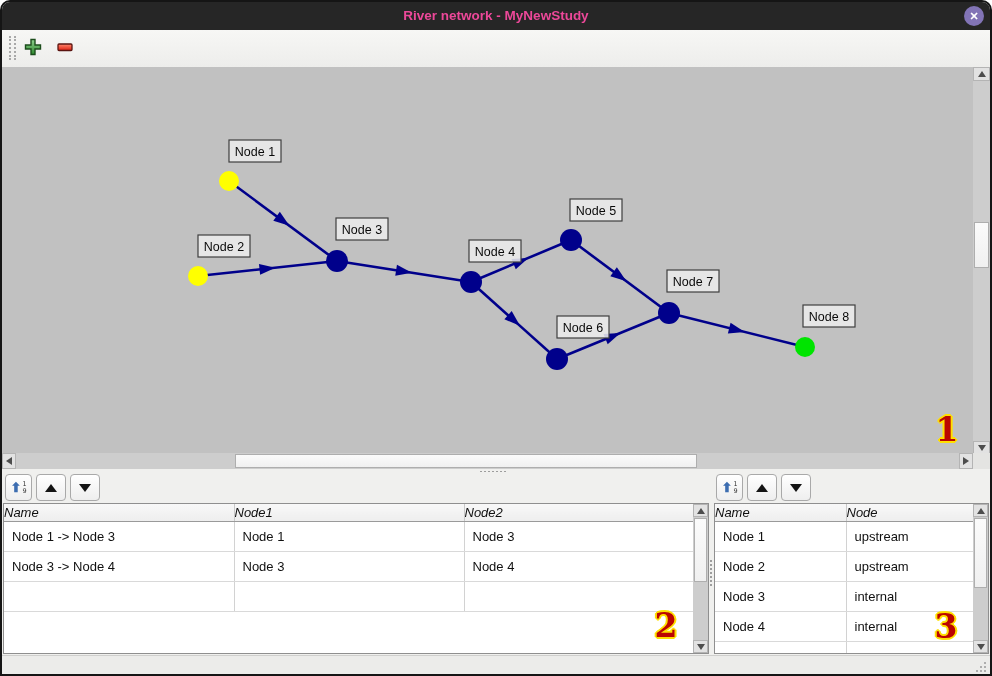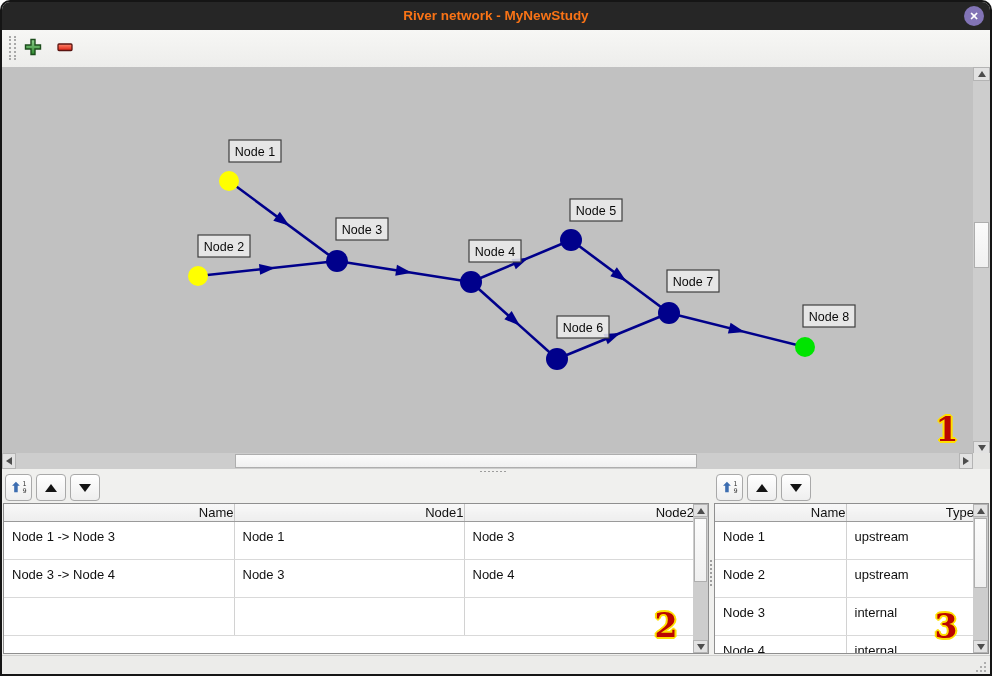--- a/index.html
+++ b/index.html
@@ -1,20 +1,20 @@
 <!DOCTYPE html>
 <html><head>
 <meta charset="utf-8">
 <style>
   html,body{margin:0;padding:0;background:#ffffff;font-family:"Liberation Sans",sans-serif;}
   .window{position:relative;box-sizing:border-box;width:992px;height:676px;
     border:2px solid #151515;border-radius:10px 10px 0 0;overflow:hidden;background:#f0f0ee;}
   
   .titlebar{position:absolute;left:0;top:0;width:988px;height:28px;background:#262626;}
-  .titlebar .title{display:block;text-align:center;line-height:28px;color:#f97316;
+  .titlebar .title{display:block;text-align:center;line-height:28px;color:#ec4899;
     font-size:13.5px;font-weight:bold;}
   .close-btn{position:absolute;top:4px;right:6px;width:20px;height:20px;border-radius:50%;
     background:#8274b6;color:#ffffff;font-size:11px;font-weight:bold;text-align:center;
     line-height:20px;cursor:pointer;}
   
   .toolbar{position:absolute;left:0;top:28px;width:988px;height:37px;
     background:linear-gradient(#f7f7f5,#ededeb);border-bottom:1px solid #c3c3c1;}
   .tb-handle{position:absolute;left:7px;top:6px;width:3px;height:24px;
     border-left:2px dotted #a9a9a9;border-right:2px dotted #a9a9a9;}
   .tb-btn{position:absolute;top:7px;width:22px;height:22px;border:none;background:transparent;
@@ -59,25 +59,25 @@
   .sort-ic .digits{display:flex;flex-direction:column;font-size:6.5px;line-height:6.5px;
     color:#333;margin-left:1px;font-family:"DejaVu Sans",sans-serif;}
   .mv-tri{width:0;height:0;}
   .mv-tri.up{border-left:6px solid transparent;border-right:6px solid transparent;border-bottom:8px solid #141414;}
   .mv-tri.down{border-left:6px solid transparent;border-right:6px solid transparent;border-top:8px solid #141414;}
   .table-wrap{position:absolute;left:1px;top:31px;bottom:1px;overflow:hidden;
     border:1px solid #8f8f8f;background:#ffffff;box-sizing:border-box;}
   .panel.left .table-wrap{width:706px;}
   .panel.right .table-wrap{width:275px;}
   table.grid{border-collapse:collapse;table-layout:fixed;font-size:13px;color:#101010;}
-  table.grid th{height:17px;font-weight:normal;text-align:right;
+  table.grid th{height:17px;font-weight:normal;text-align:left;
     background:linear-gradient(#f8f8f8,#eeeeee);border-right:1px solid #c9c9c9;
-    border-bottom:1px solid #9a9a9a;padding:0;overflow:hidden;}
+    border-bottom:1px solid #9a9a9a;padding:0;overflow:hidden;font-style:italic;}
   table.grid td{height:29px;border-right:1px solid #d2d2d2;border-bottom:1px solid #d9d9d9;
-    padding:0 0 8px 8px;background:#ffffff;overflow:hidden;white-space:nowrap;}
+    padding:0 0 0 8px;background:#ffffff;overflow:hidden;white-space:nowrap;}
   table.grid th:last-child,table.grid td:last-child{border-right:none;}
   .links-grid col.c0{width:230px}.links-grid col.c1{width:230px}.links-grid col.c2{width:230px}
   .nodes-grid col.c0{width:131px}.nodes-grid col.c1{width:128px}
   .tbl-vscroll{top:0;right:0;width:15px;height:100%;}
   
   .statusbar{position:absolute;left:0;top:653px;width:988px;height:19px;background:#ececea;
     border-top:1px solid #cfcfcd;}
   .grip{position:absolute;right:4px;bottom:3px;width:10px;height:10px;}
   .grip i{position:absolute;width:2px;height:2px;background:#9a9a9a;border-radius:50%;}
   .grip i:nth-child(1){right:0;bottom:0}.grip i:nth-child(2){right:4px;bottom:0}
@@ -305,21 +305,21 @@
     </div>
     <div class="table-wrap">
       <table class="grid nodes-grid">
         <colgroup>
             <col class="c0">
             <col class="c1">
           </colgroup>
         <thead>
             <tr id="nodes-head">
               <th>Name</th>
-              <th>Type</th>
+              <th>Node</th>
             </tr>
           </thead>
         <tbody id="nodes-body">
             <tr>
               <td>Node 1</td>
               <td>upstream</td>
             </tr>
             <tr>
               <td>Node 2</td>
               <td>upstream</td>

